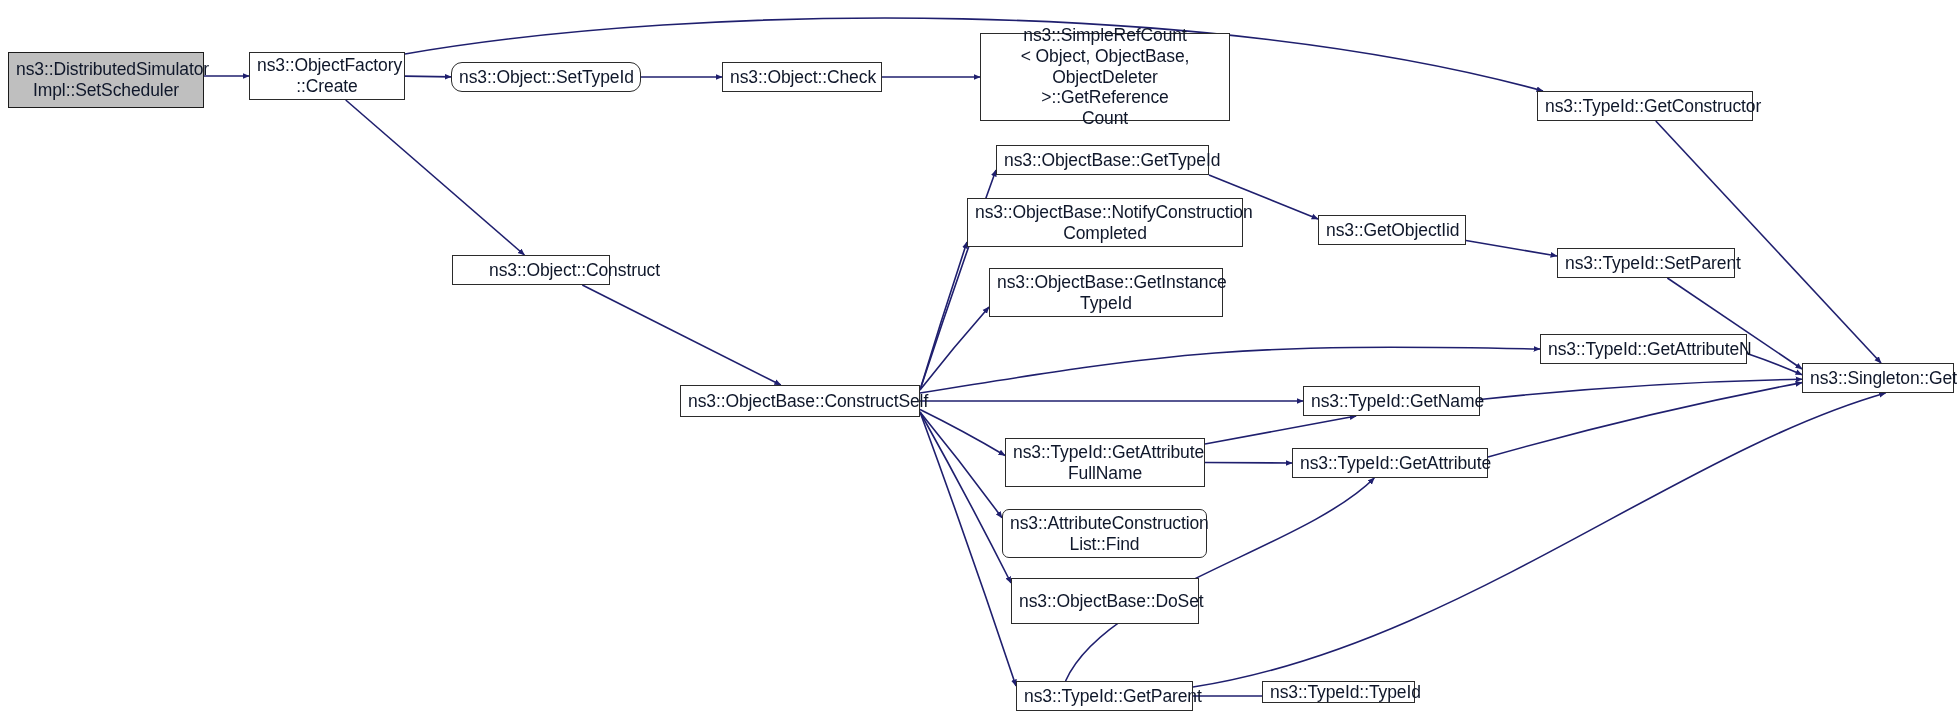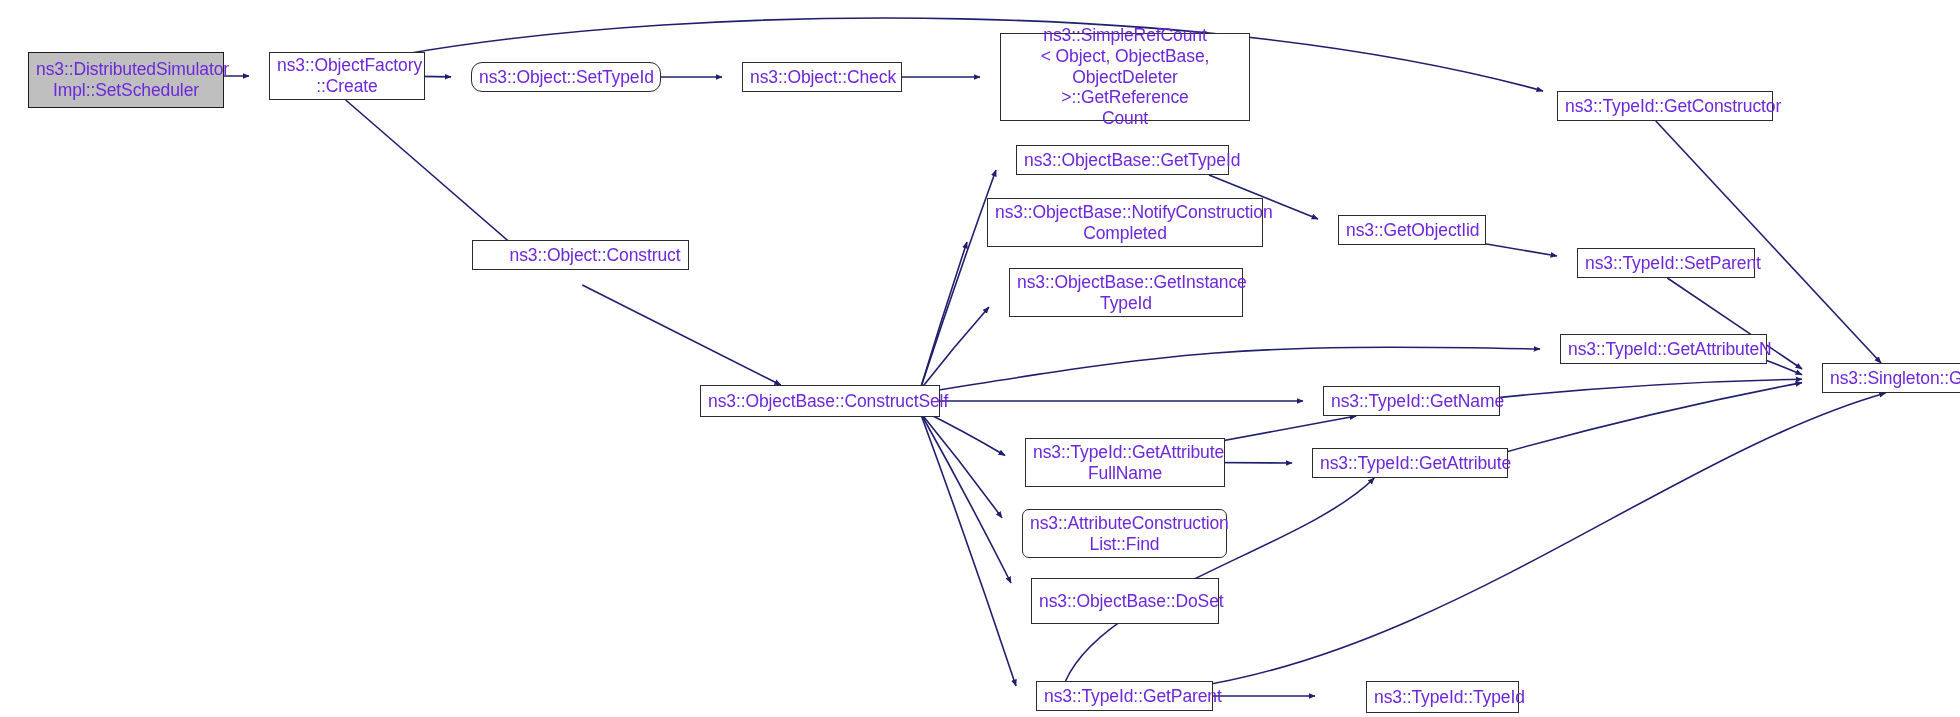--- a/index.html
+++ b/index.html
@@ -24,31 +24,30 @@
     top: 0;
     width: 1960px;
     height: 717px;
     pointer-events: none;
   }
   .node {
     position: absolute;
     box-sizing: border-box;
     border: 1.4px solid #2b2b2b;
     background: #ffffff;
-    color: #6d28d9;
+    color: #0f172a;
     font-size: 17.5px;
     line-height: 1.18;
     display: flex;
     align-items: center;
     justify-content: center;
     text-align: center;
     padding: 2px 7px;
     white-space: pre-line;
     letter-spacing: -0.1px;
-    margin-left: 20px;
   }
   .node.root {
     background: #bfbfbf;
     border-color: #1c1c1c;
   }
   .node-label {
     display: block;
     width: 100%;
   }
 </style>
@@ -96,34 +95,34 @@
 Impl::SetScheduler</span></div>
       <div class="node" style="left: 249px; top: 52px; width: 156px; height: 48px;"><span class="node-label">ns3::ObjectFactory
 ::Create</span></div>
       <div class="node" style="left: 451px; top: 62px; width: 190px; height: 30px; border-radius: 11px;"><span class="node-label">ns3::Object::SetTypeId</span></div>
       <div class="node" style="left: 722px; top: 62px; width: 160px; height: 30px;"><span class="node-label">ns3::Object::Check</span></div>
       <div class="node" style="left: 980px; top: 33px; width: 250px; height: 88px;"><span class="node-label">ns3::SimpleRefCount
 &lt; Object, ObjectBase,
  ObjectDeleter &gt;::GetReference
 Count</span></div>
       <div class="node" style="left: 1537px; top: 91px; width: 216px; height: 30px;"><span class="node-label">ns3::TypeId::GetConstructor</span></div>
-      <div class="node" style="left: 452px; top: 240px; width: 217px; height: 30px; padding-left: 36px;"><span class="node-label">ns3::Object::Construct</span></div>
+      <div class="node" style="left: 452px; top: 255px; width: 158px; height: 30px; padding-left: 36px;"><span class="node-label">ns3::Object::Construct</span></div>
       <div class="node" style="left: 996px; top: 145px; width: 213px; height: 30px; align-items: center;"><span class="node-label">ns3::ObjectBase::GetTypeId</span></div>
       <div class="node" style="left: 967px; top: 198px; width: 276px; height: 49px;"><span class="node-label">ns3::ObjectBase::NotifyConstruction
 Completed</span></div>
       <div class="node" style="left: 989px; top: 268px; width: 234px; height: 49px;"><span class="node-label">ns3::ObjectBase::GetInstance
 TypeId</span></div>
       <div class="node" style="left: 1318px; top: 215px; width: 148px; height: 30px;"><span class="node-label">ns3::GetObjectIid</span></div>
       <div class="node" style="left: 1557px; top: 248px; width: 178px; height: 30px;"><span class="node-label">ns3::TypeId::SetParent</span></div>
       <div class="node" style="left: 1540px; top: 334px; width: 207px; height: 30px;"><span class="node-label">ns3::TypeId::GetAttributeN</span></div>
       <div class="node" style="left: 1802px; top: 363px; width: 152px; height: 30px;"><span class="node-label">ns3::Singleton::Get</span></div>
       <div class="node" style="left: 680px; top: 385px; width: 240px; height: 32px;"><span class="node-label">ns3::ObjectBase::ConstructSelf</span></div>
       <div class="node" style="left: 1303px; top: 386px; width: 177px; height: 30px;"><span class="node-label">ns3::TypeId::GetName</span></div>
       <div class="node" style="left: 1005px; top: 438px; width: 200px; height: 49px;"><span class="node-label">ns3::TypeId::GetAttribute
 FullName</span></div>
       <div class="node" style="left: 1292px; top: 448px; width: 196px; height: 30px;"><span class="node-label">ns3::TypeId::GetAttribute</span></div>
       <div class="node" style="left: 1002px; top: 509px; width: 205px; height: 49px; border-radius: 7px;"><span class="node-label">ns3::AttributeConstruction
 List::Find</span></div>
       <div class="node" style="left: 1011px; top: 578px; width: 188px; height: 46px;"><span class="node-label">ns3::ObjectBase::DoSet</span></div>
       <div class="node" style="left: 1016px; top: 681px; width: 177px; height: 30px;"><span class="node-label">ns3::TypeId::GetParent</span></div>
-      <div class="node" style="left: 1346px; top: 681px; width: 153px; height: 32px;"><span class="node-label">ns3::TypeId::TypeId</span></div>
+      <div class="node" style="left: 1262px; top: 681px; width: 153px; height: 22px;"><span class="node-label">ns3::TypeId::TypeId</span></div>
     </div>
 </div>
 
 </body></html>

